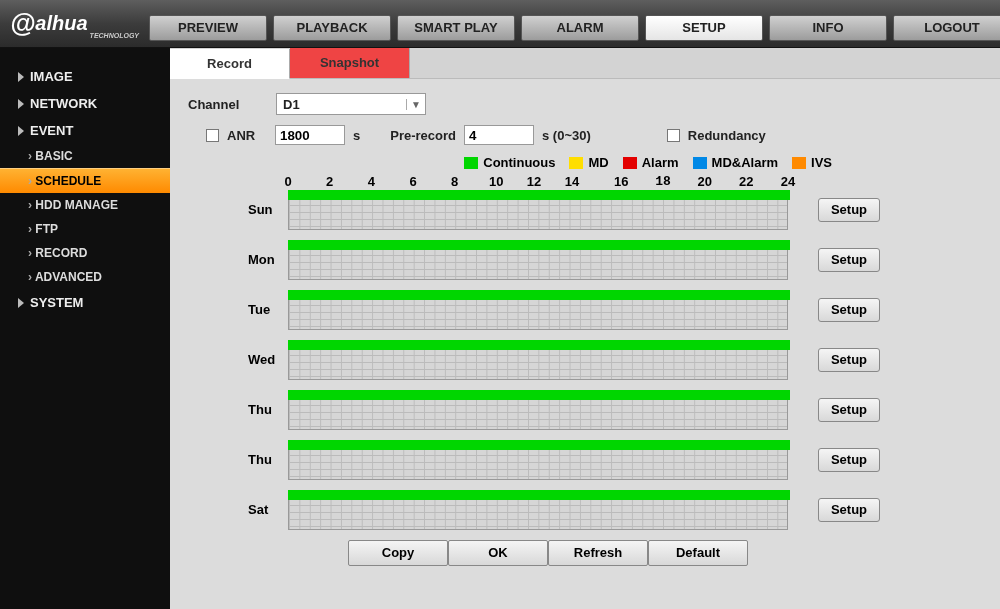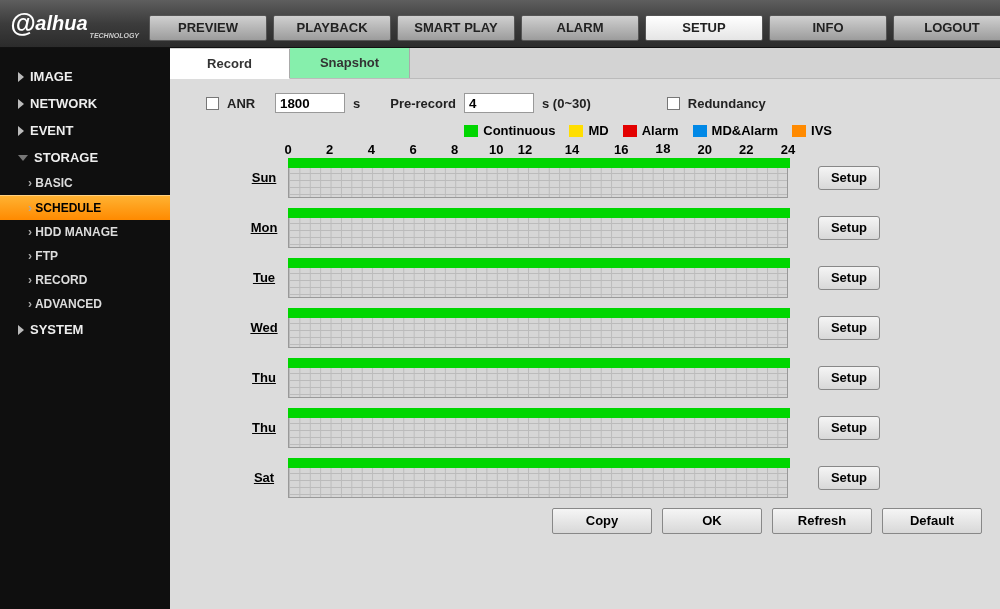--- a/index.html
+++ b/index.html
@@ -101,21 +101,21 @@
   border-bottom: 1px solid #bbb;
   background: #d3d3d3;
 }
 .stab {
   width: 120px;
   height: 30px;
   line-height: 30px;
   text-align: center;
   font-weight: bold;
   color: #333;
-  background: #86efac;
+  background: #ef4444;
   border-right: 1px solid #aaa;
   cursor: pointer;
 }
 .stab.active {
   background: #fff;
   border-bottom: 1px solid #fff;
   position: relative;
   top: 1px;
 }
 .panel { padding: 14px 18px; }
@@ -162,21 +162,21 @@
   position: absolute;
   text-align: center;
   transform: translateX(-50%);
 }
 .day-row {
   display: flex;
   align-items: flex-start;
   margin-bottom: 6px;
   height: 44px;
 }
-.day-lbl { width: 40px; text-align: center; font-weight: bold; padding-right: 8px; padding-top: 12px; text-decoration: underline; }
+.day-lbl { width: 40px; text-align: left; font-weight: bold; padding-right: 8px; padding-top: 12px; }
 .grid {
   width: 500px;
   height: 40px;
   border: 1px solid #999;
   position: relative;
   background-image:
     linear-gradient(to right, #bbb 1px, transparent 1px),
     linear-gradient(to bottom, #bbb 1px, transparent 1px);
   background-size: 10.4px 20px, 10.4px 7px;
   background-color: #d6d6d6;
@@ -196,24 +196,22 @@
   background: linear-gradient(#f5f5f5,#d8d8d8);
   border: 1px solid #888;
   border-radius: 3px;
   text-align: center;
   line-height: 22px;
   font-weight: bold;
   cursor: pointer;
 }
 .bot-btns {
   display: flex;
-  gap: 10px;
   margin-left: 160px;
   margin-top: 6px;
-  justify-content: flex-end;
 }
 .bbtn {
   width: 100px;
   height: 26px;
   background: linear-gradient(#f5f5f5,#d8d8d8);
   border: 1px solid #888;
   border-radius: 2px;
   text-align: center;
   line-height: 24px;
   font-weight: bold;
@@ -247,43 +245,46 @@
         <span>IMAGE</span>
       </div>
       <div class="side-item top">
         <span class="caret"></span>
         <span>NETWORK</span>
       </div>
       <div class="side-item top">
         <span class="caret"></span>
         <span>EVENT</span>
       </div>
-      <div class="side-item top open">
-        <span class="caret"></span>
-        <span>STORAGE</span>
-      </div>
       <div class="side-sub">BASIC</div>
       <div class="side-sub active">SCHEDULE</div>
       <div class="side-sub">HDD MANAGE</div>
       <div class="side-sub">FTP</div>
       <div class="side-sub">RECORD</div>
       <div class="side-sub">ADVANCED</div>
       <div class="side-item top">
         <span class="caret"></span>
         <span>SYSTEM</span>
       </div>
     </div>
 
   <div class="main">
     <div class="subtabs" id="subtabs">
         <div class="stab active">Record</div>
         <div class="stab">Snapshot</div>
       </div>
 
     <div class="panel">
+      <div class="form-row">
+        <span class="lbl">Channel</span>
+        <div class="sel">
+          <span class="cv">D1</span>
+          <span class="drop">▼</span>
+        </div>
+      </div>
 
       <div class="form-row">
         <span style="width:10px"></span>
         <span class="cbox"></span>
         <span style="width:40px">ANR</span>
         <input class="tbox" value="1800" style="">
         <span>s</span>
         <span style="width:14px"></span>
         <span>Pre-record</span>
         <input class="tbox" value="4" style="">
@@ -317,21 +318,21 @@
         </div>
 
       <div class="sched">
         <div class="ticks" id="ticks">
             <span style="left: 0px;">0</span>
             <span style="left: 41.6667px;">2</span>
             <span style="left: 83.3333px;">4</span>
             <span style="left: 125px;">6</span>
             <span style="left: 166.667px;">8</span>
             <span style="left: 208.333px;">10</span>
-            <span style="left: 237px;">12</span>
+            <span style="left: 246px;">12</span>
             <span style="left: 284px;">14</span>
             <span style="left: 333.333px;">16</span>
             <span style="left: 375px; font-family: Liberation Mono, monospace;">18</span>
             <span style="left: 416.667px;">20</span>
             <span style="left: 458.333px;">22</span>
             <span style="left: 500px;">24</span>
           </div>
         <div id="days">
             <div class="day-row">
               <div class="day-lbl">Sun</div>

